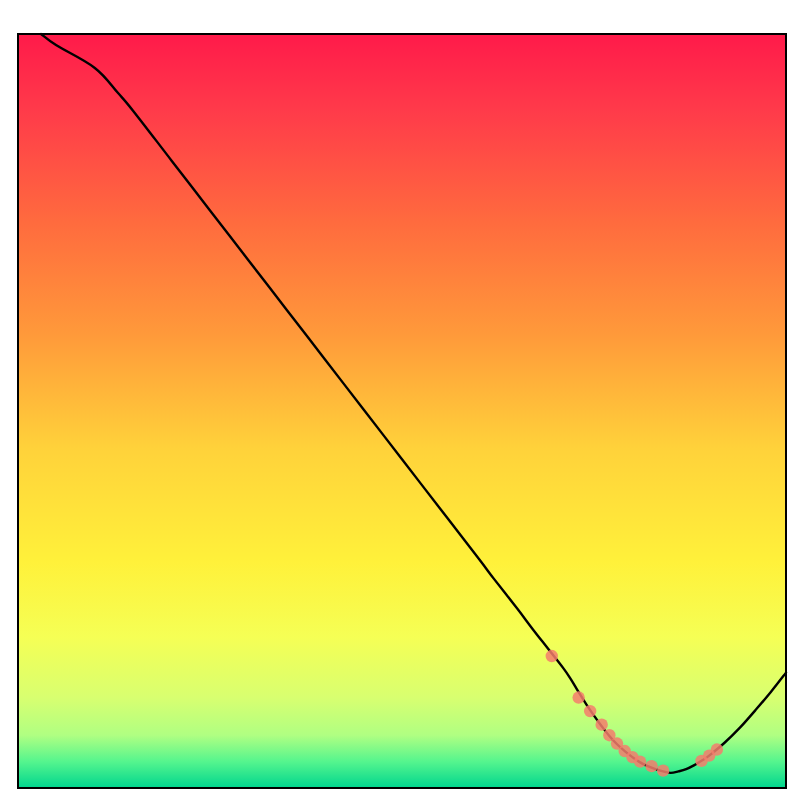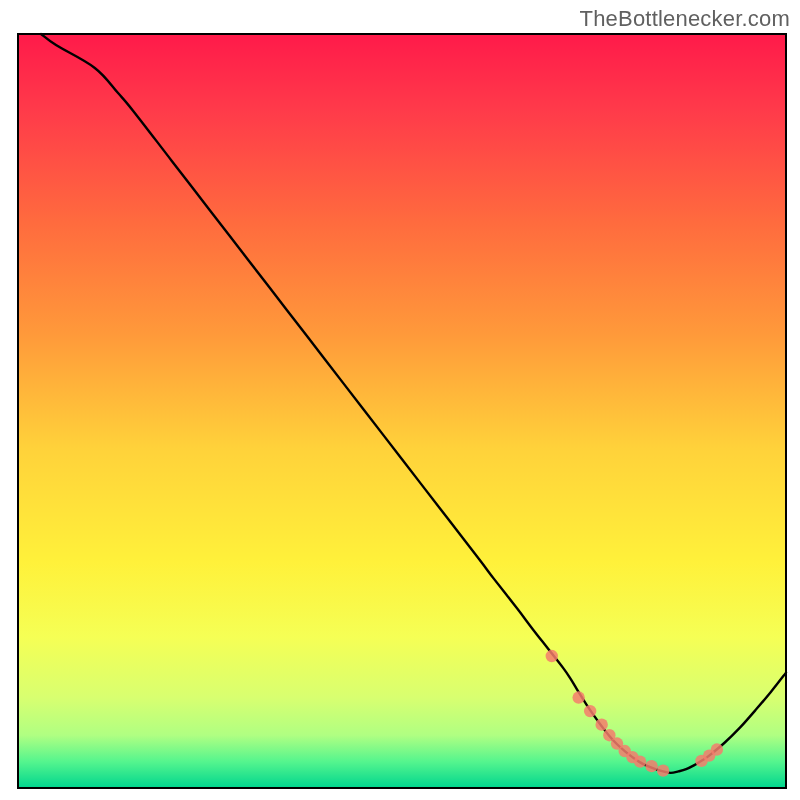--- a/index.html
+++ b/index.html
@@ -60,14 +60,13 @@
         <circle cx="632.40" cy="757.09" r="6.2" fill="#f47c6c" fill-opacity="0.85"></circle>
         <circle cx="640.08" cy="761.61" r="6.2" fill="#f47c6c" fill-opacity="0.85"></circle>
         <circle cx="651.60" cy="766.13" r="6.2" fill="#f47c6c" fill-opacity="0.85"></circle>
         <circle cx="663.12" cy="770.66" r="6.2" fill="#f47c6c" fill-opacity="0.85"></circle>
         <circle cx="701.52" cy="760.86" r="6.2" fill="#f47c6c" fill-opacity="0.85"></circle>
         <circle cx="709.20" cy="755.58" r="6.2" fill="#f47c6c" fill-opacity="0.85"></circle>
         <circle cx="716.88" cy="749.55" r="6.2" fill="#f47c6c" fill-opacity="0.85"></circle>
       </g>
     <rect id="plot-border" fill="none" stroke="#000000" stroke-width="2" x="18" y="34" width="768" height="754"></rect>
   </svg>
-  <div class="watermark">TheBottlenecker.com</div>
 </div>
 
 </body></html>

